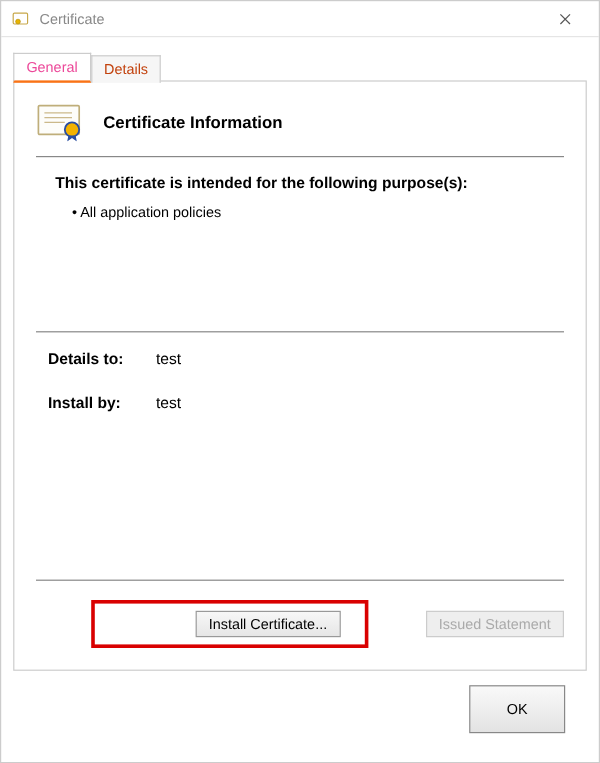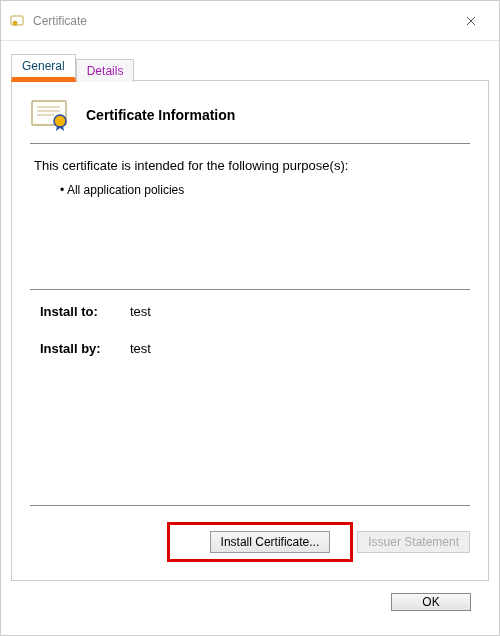--- a/index.html
+++ b/index.html
@@ -16,21 +16,21 @@
       width: 500px;
       height: 636px;
       border: 1px solid #ccc;
       display: flex;
       flex-direction: column;
       background: #fff;
     }
     .titlebar {
       display: flex;
       align-items: center;
-      height: 40px;
+      height: 30px;
       padding: 0 8px;
       border-bottom: 1px solid #e5e5e5;
     }
     .titlebar .icon-wrap {
       width: 16px;
       height: 16px;
       display: flex;
       align-items: center;
       justify-content: center;
       margin-right: 8px;
@@ -59,31 +59,31 @@
       display: flex;
       align-items: flex-end;
       position: relative;
       z-index: 2;
     }
     .tab {
       padding: 4px 10px;
       border: 1px solid #ccc;
       border-bottom: none;
       background: #f6f6f6;
-      color: #a21caf;
+      color: #c2410c;
       font-size: 12px;
       cursor: pointer;
       margin-right: 0;
       position: relative;
       top: 1px;
     }
     .tab.active {
       background: #fff;
-      color: #0c4a6e;
-      border-bottom: 5px solid #f97316;
+      color: #ec4899;
+      border-bottom: 2px solid #f97316;
     }
     .tab-panel {
       border: 1px solid #ccc;
       flex: 1;
       padding: 18px;
       background: #fff;
       display: flex;
       flex-direction: column;
       margin-top: -1px;
     }
@@ -100,23 +100,23 @@
       height: 32px;
       display: flex;
       align-items: center;
       justify-content: center;
     }
     .cert-info-title {
       font-weight: bold;
       font-size: 14px;
     }
     .purpose-heading {
-      font-weight: normal;
+      font-weight: bold;
       font-size: 13px;
-      margin: 6px 0 8px 4px;
+      margin: 6px 0 8px 16px;
     }
     .purpose-list {
       list-style: none;
       padding-left: 30px;
       font-size: 12px;
       line-height: 1.5;
     }
     .purpose-list li::before {
       content: "• ";
     }
@@ -149,35 +149,36 @@
       border: 3px solid #d90000;
       padding: 6px 20px 6px 40px;
     }
     .btn {
       padding: 3px 10px;
       font-size: 12px;
       border: 1px solid #999;
       background: linear-gradient(#f7f7f7, #e6e6e6);
       cursor: pointer;
       font-family: inherit;
+      margin-left: 44px;
     }
     .btn.disabled {
       color: #aaa;
       background: #eee;
       border-color: #ccc;
       cursor: default;
     }
     .footer {
       display: flex;
       justify-content: flex-end;
       padding: 12px 18px 14px;
     }
     .ok-btn {
       width: 80px;
-      height: 18px;
+      height: 40px;
       font-size: 12px;
       border: 1px solid #888;
       background: linear-gradient(#f9f9f9, #e3e3e3);
       cursor: pointer;
       font-family: inherit;
     }
   </style>
 </head>
 <body>
 
@@ -225,37 +226,37 @@
       <div class="purpose-heading">This certificate is intended for the following purpose(s):</div>
       <ul class="purpose-list">
         <li>All application policies</li>
       </ul>
 
       <div class="spacer1"></div>
       <div class="divider"></div>
 
       <div class="kv-block">
         <div class="kv-row">
-          <span class="kv-label">Install to:</span>
+          <span class="kv-label">Details to:</span>
           <span class="kv-val">test</span>
         </div>
         <div class="kv-row">
           <span class="kv-label">Install by:</span>
           <span class="kv-val">test</span>
         </div>
       </div>
 
       <div class="spacer2"></div>
       <div class="divider"></div>
 
       <div class="action-row">
         <span class="highlight-box">
           <button class="btn">Install Certificate...</button>
         </span>
-        <button class="btn disabled">Issuer Statement</button>
+        <button class="btn disabled">Issued Statement</button>
       </div>
 
     </div>
 
     <div class="footer">
       <button class="ok-btn">OK</button>
     </div>
 
   </div>
 

